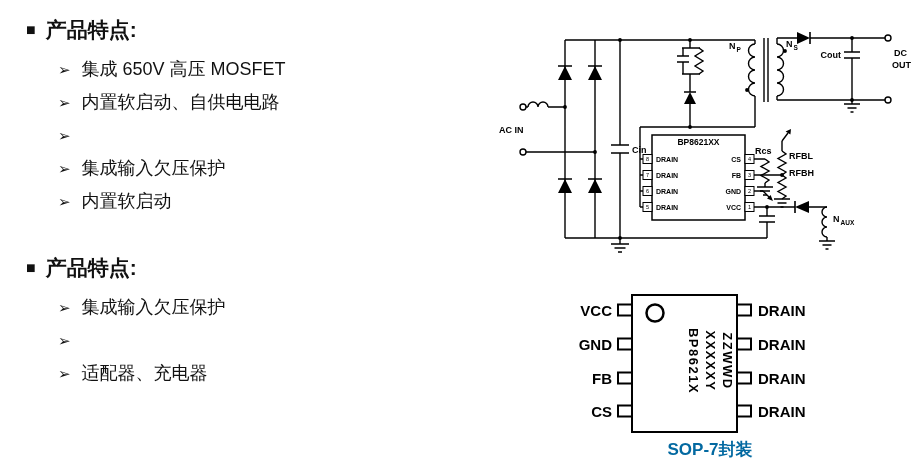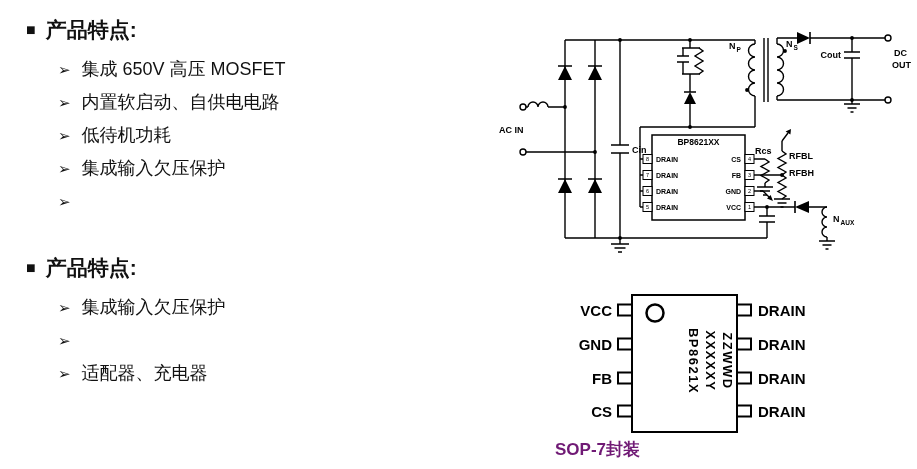--- a/index.html
+++ b/index.html
@@ -28,50 +28,50 @@
   .slabel{font:bold 9px "Liberation Sans",sans-serif;fill:#000;}
   .ssub{font:bold 6.5px "Liberation Sans",sans-serif;fill:#000;}
   .chipname{font:bold 8.5px "Liberation Sans",sans-serif;fill:#000;}
   .pinlbl{font:bold 7px "Liberation Sans",sans-serif;fill:#000;}
   .pinnum{font:5.5px "Liberation Sans",sans-serif;fill:#000;}
   .pkgbody{fill:#fff;stroke:#000;stroke-width:2;}
   .pkgpin{fill:#fff;stroke:#000;stroke-width:2;}
   .pkg-lbl{font:bold 15px "Liberation Sans",sans-serif;fill:#000;}
   .pkg-mark{font:bold 13px "Liberation Sans",sans-serif;fill:#000;letter-spacing:1.5px;}
   .pin1{fill:#fff;stroke:#000;stroke-width:2.5;}
-  #pkg-caption{position:absolute;left:555px;top:438px;width:310px;
-    font-size:17px;font-weight:bold;color:#701a75;}
+  #pkg-caption{position:absolute;left:555px;top:438px;width:310px;text-align:center;
+    font-size:17px;font-weight:bold;color:#0369a1;}
 </style>
 </head>
 <body>
 
 <div class="section" id="features">
   <div class="sec-title">
     <span class="sq">■</span>
     <span>产品特点:</span>
   </div>
   <div class="items">
     <div class="item">
       <span class="bullet">➢</span>
       <span>集成 650V 高压 MOSFET</span>
     </div>
     <div class="item">
       <span class="bullet">➢</span>
       <span>内置软启动、自供电电路</span>
     </div>
     <div class="item">
       <span class="bullet">➢</span>
-      <span>低待机功耗</span>
     </div>
     <div class="item">
       <span class="bullet">➢</span>
       <span>集成输入欠压保护</span>
     </div>
     <div class="item">
       <span class="bullet">➢</span>
+      <span>内置软启动</span>
     </div>
   </div>
 </div>
 
 <div class="section" id="applications">
   <div class="sec-title">
     <span class="sq">■</span>
     <span>产品特点:</span>
   </div>
   <div class="items">

